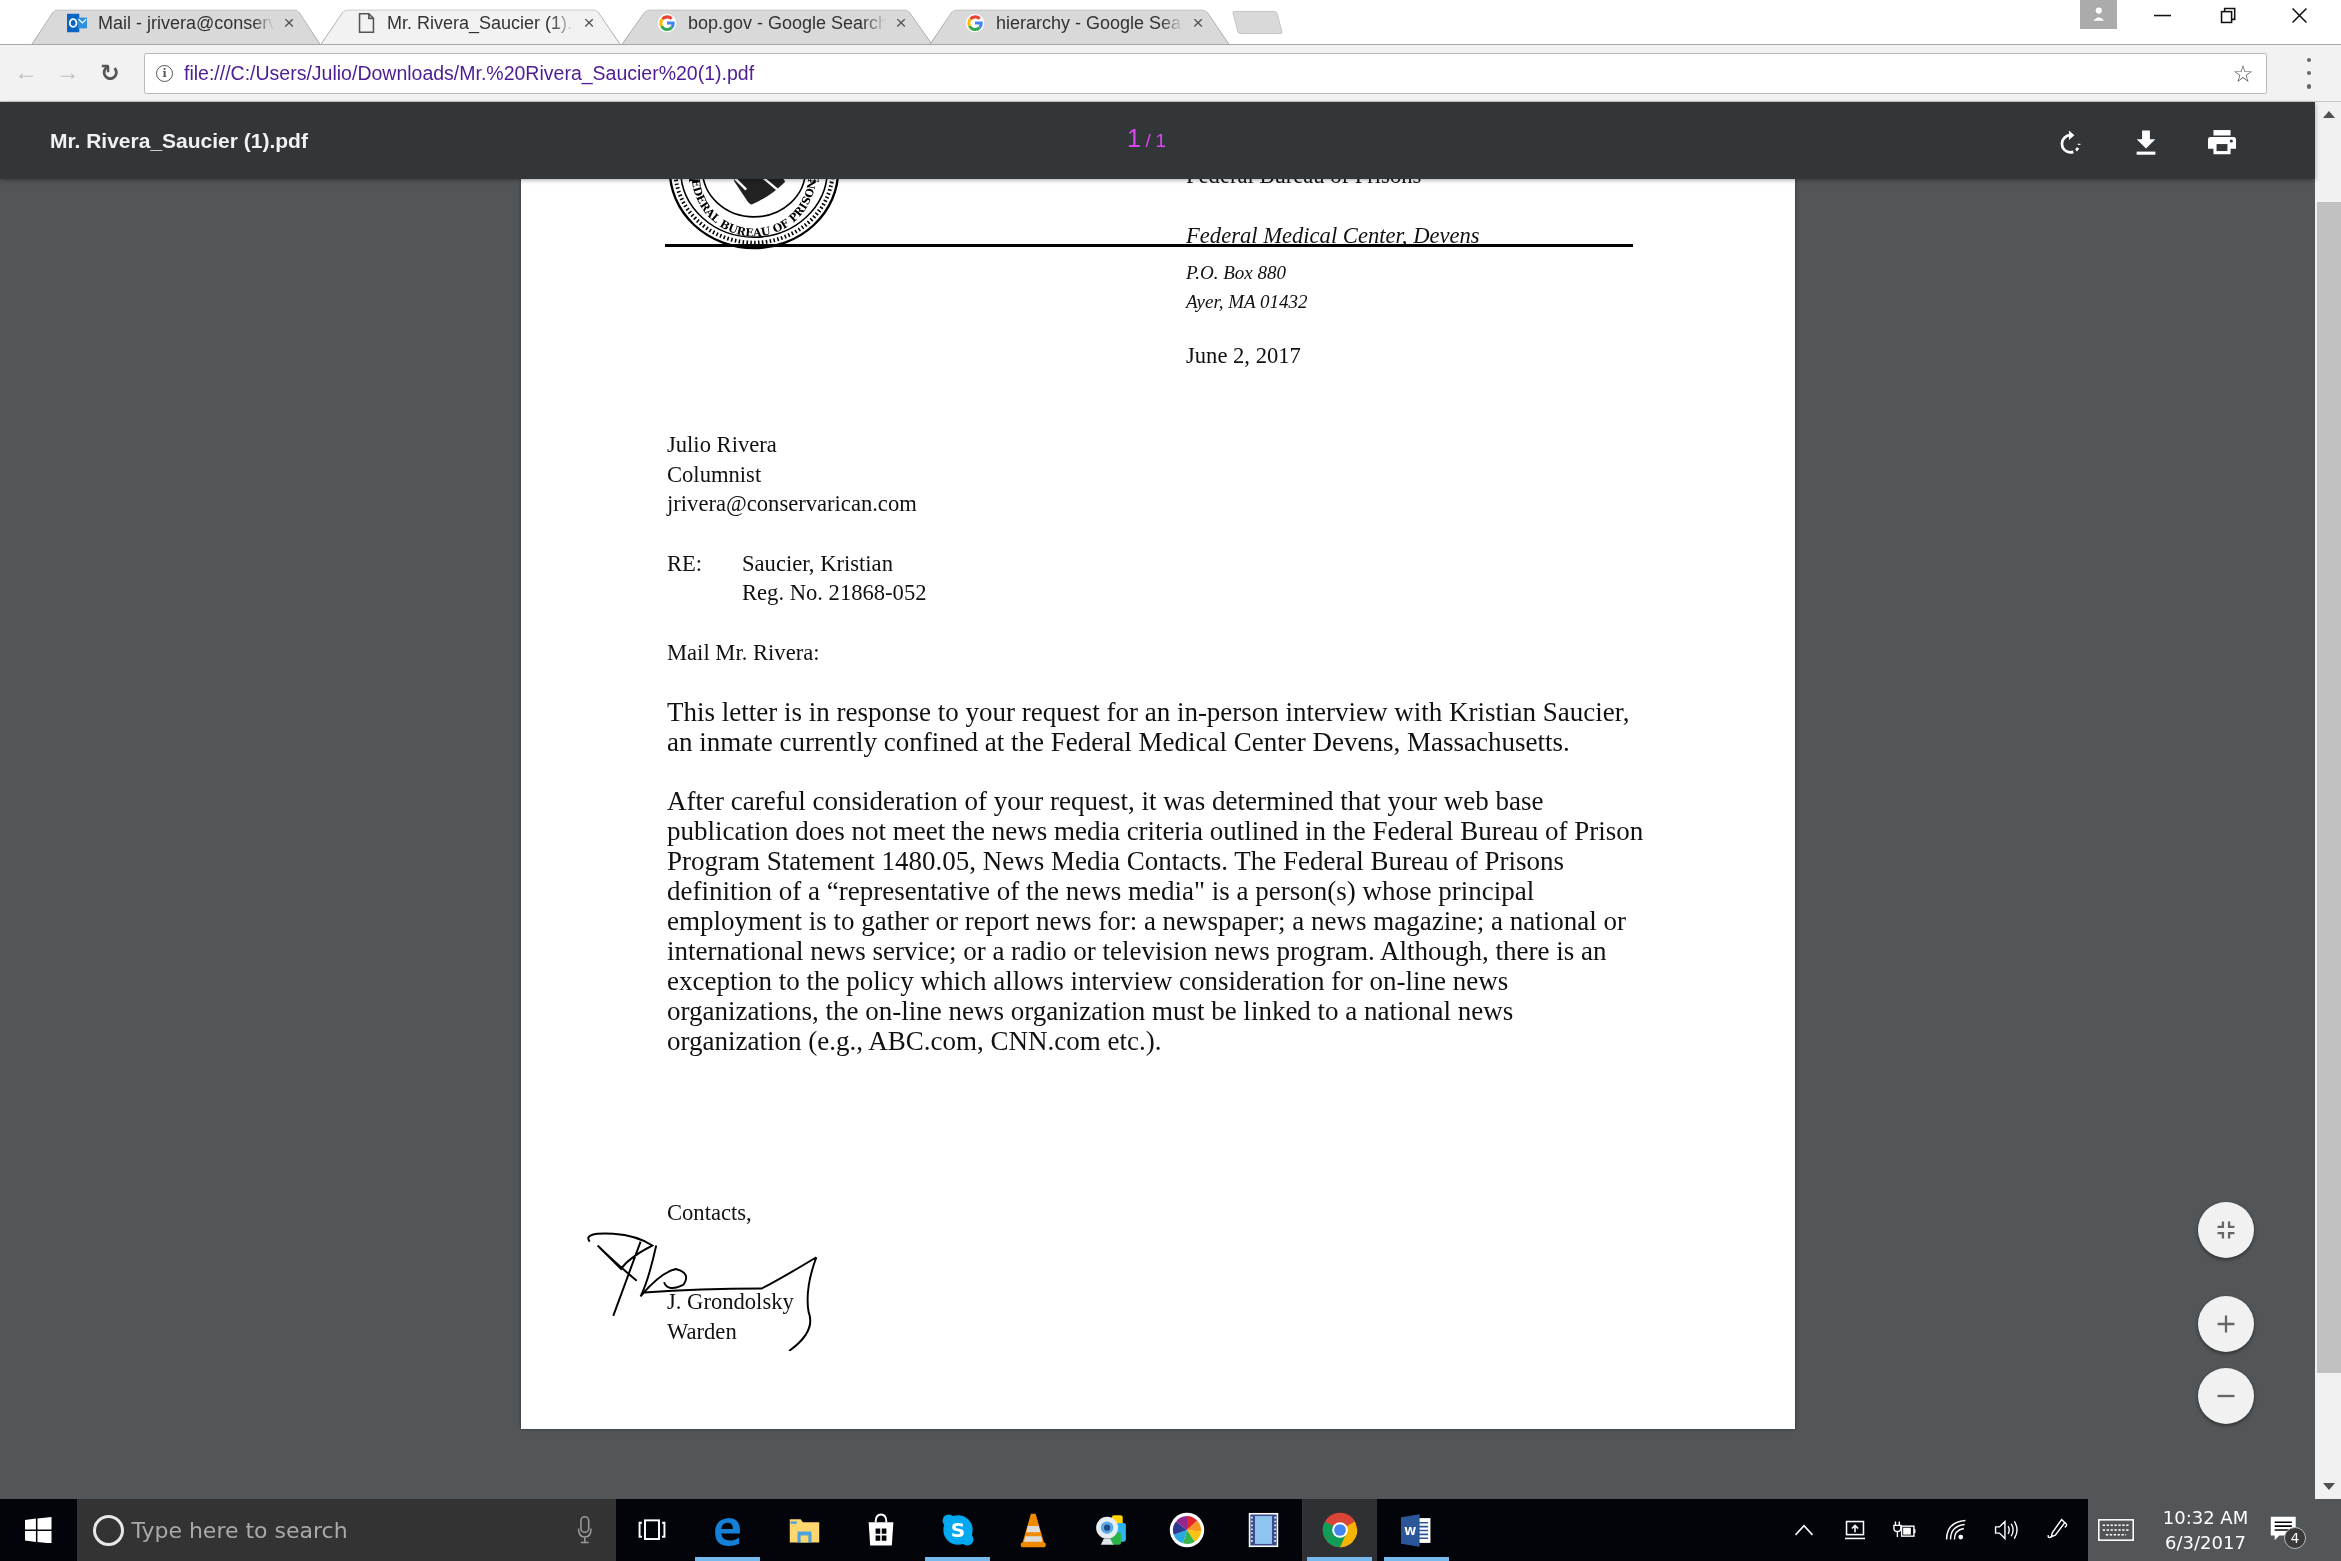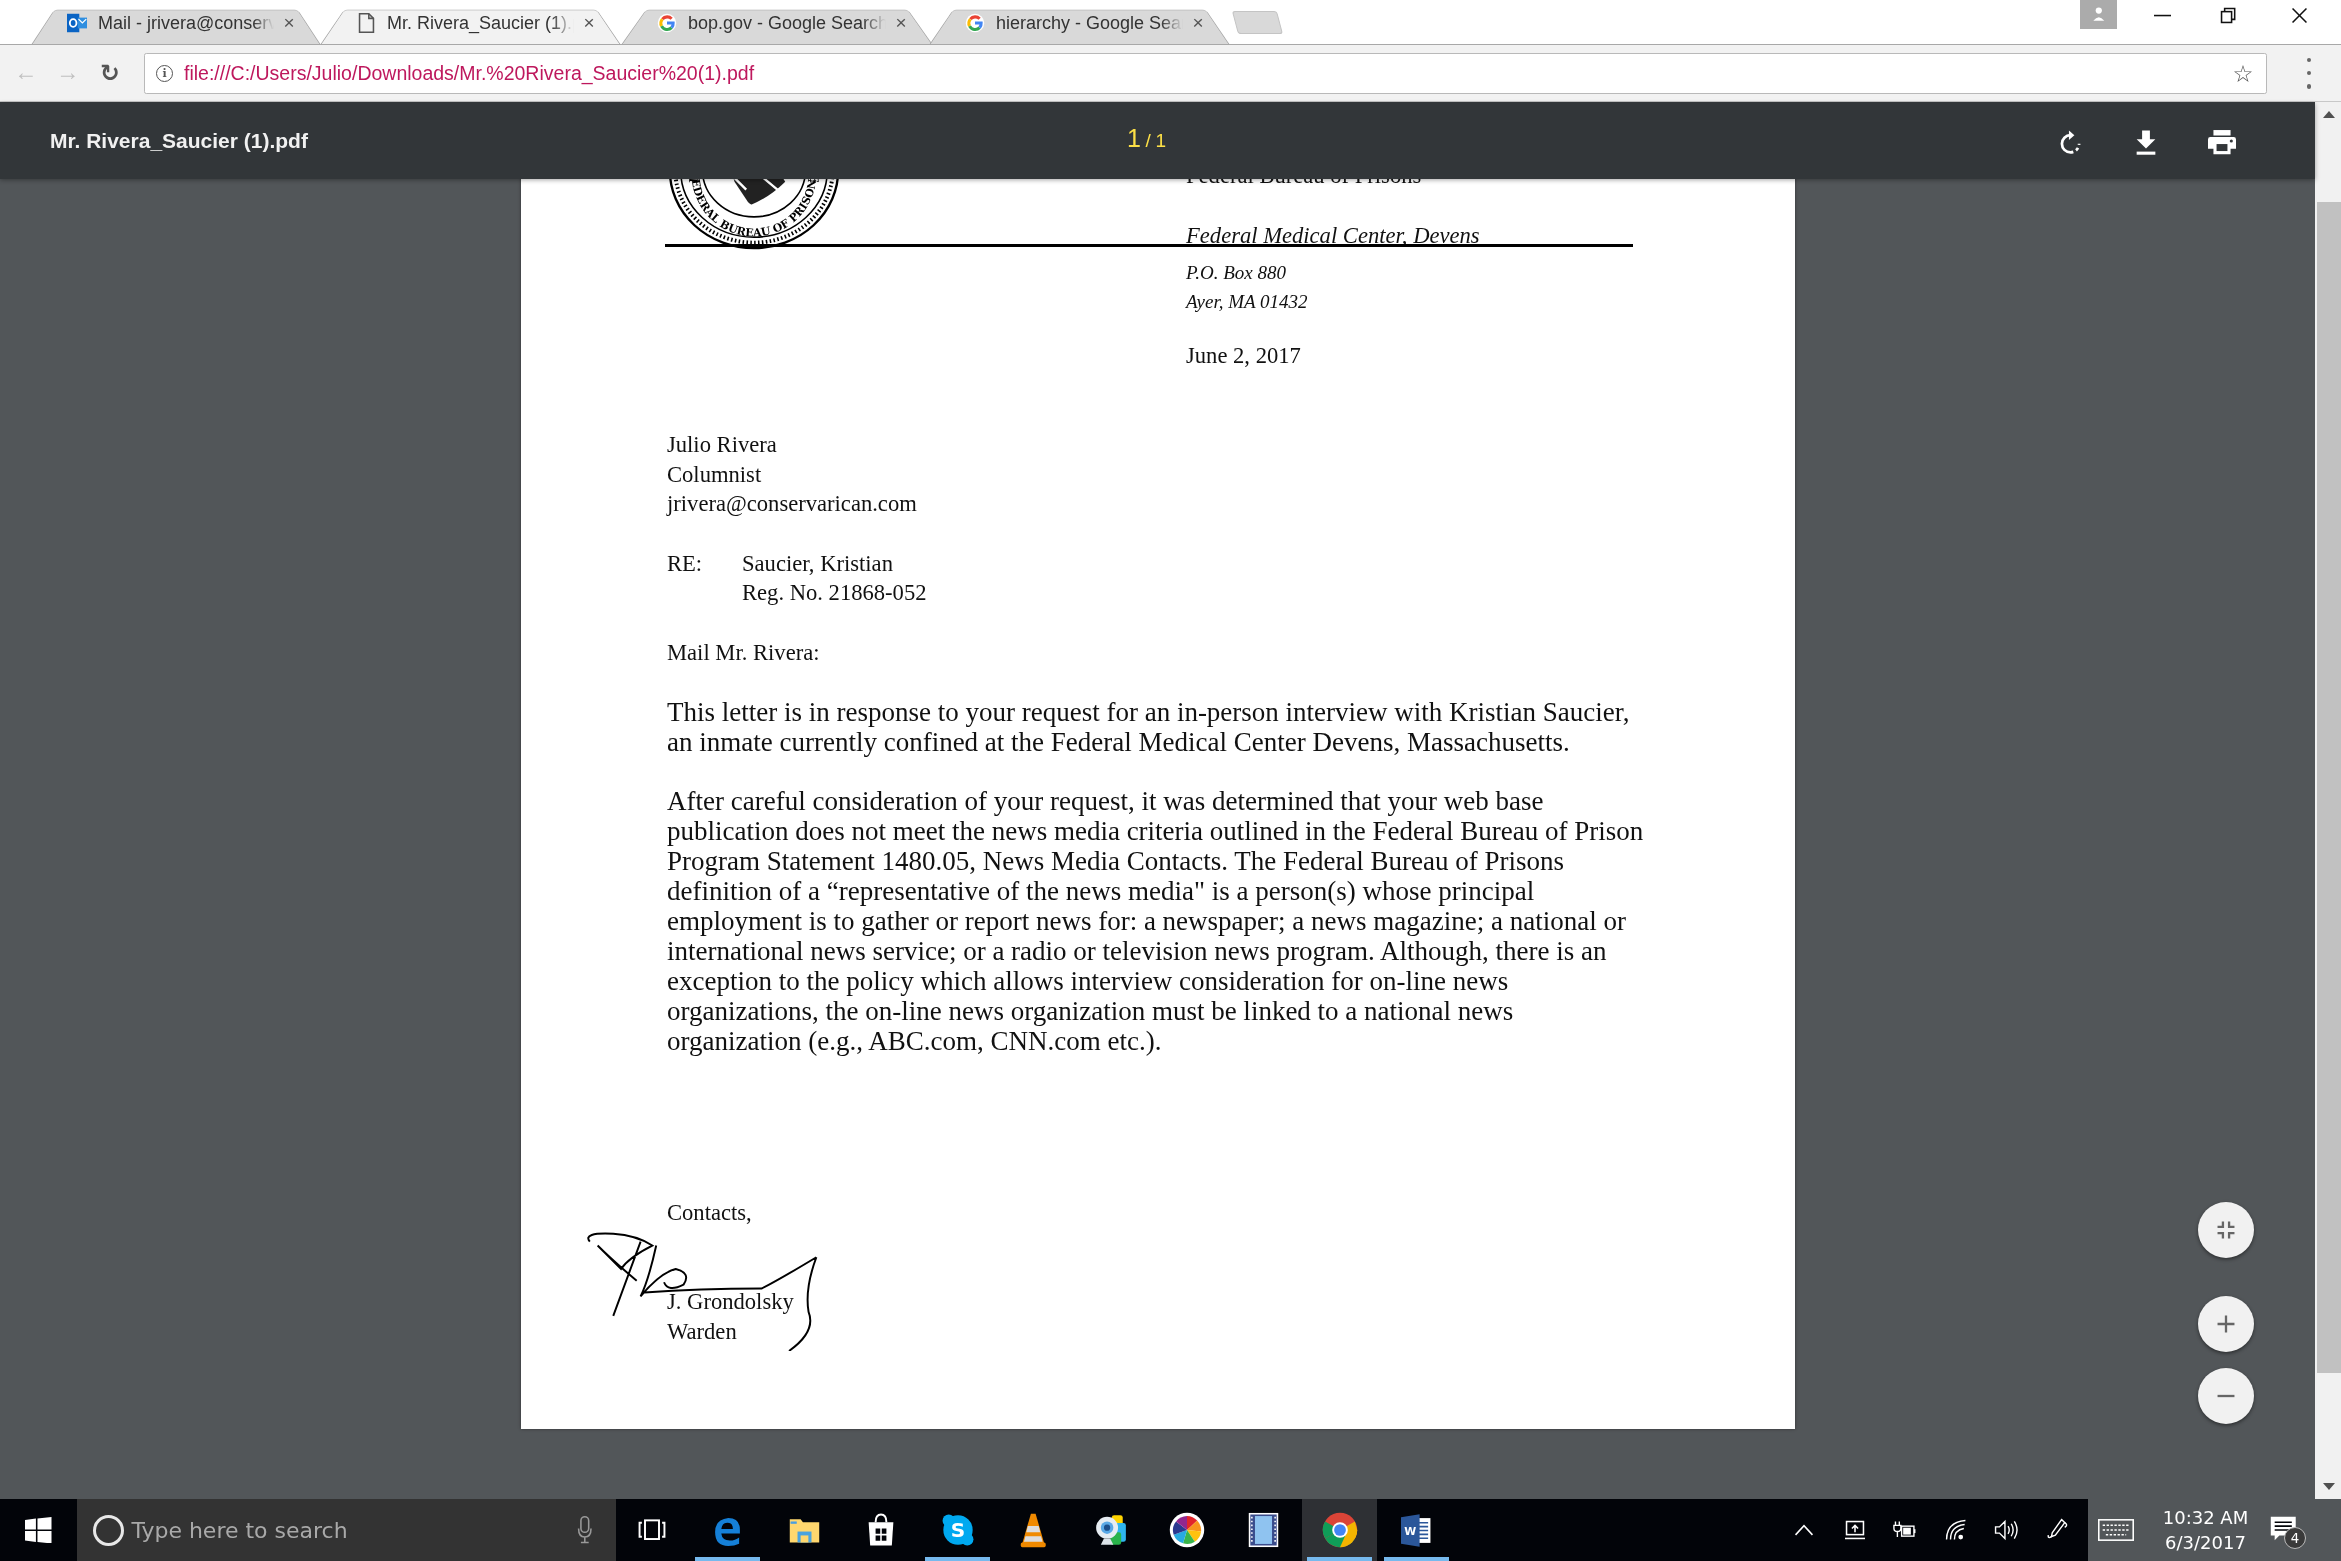--- a/index.html
+++ b/index.html
@@ -16,29 +16,29 @@
   .tab .close { margin-left: 9.4px; font-size: 19px; color: #555; flex: none; }
   .newtab { position: absolute; left: 1235px; top: 11px; width: 45px; height: 23.4px; background: #d9d9d9; border: 0.8px solid #c4c4c4; border-radius: 3.1px; transform: skewX(15deg); }
   .winctl { position: absolute; top: 0; height: 31px; display: flex; align-items: center; justify-content: center; font-size: 20px; color: #111; }
   .profile { position: absolute; left: 2080px; top: 0; width: 37px; height: 29px; background: #ababab; display: flex; align-items: center; justify-content: center; }
 
   
   .toolbar { position: absolute; left: 0; top: 44px; width: 2342px; height: 58px; background: #f2f2f2; border-top: 0.8px solid #a8a8a8; border-bottom: 0.8px solid #c8c8c8; }
   .navbtn { position: absolute; top: 14px; font-size: 23.4px; color: #c0c0c0; }
   .omnibox { position: absolute; left: 144px; top: 7.8px; width: 2123px; height: 41px; background: #fff; border: 0.8px solid #b9b9b9; border-radius: 2.3px; display: flex; align-items: center; padding-left: 11px; }
   .omnibox .info { width: 17px; height: 17px; border: 1.6px solid #555; border-radius: 50%; font-size: 11px; font-weight: bold; color: #555; display: flex; align-items: center; justify-content: center; margin-right: 11px; font-family: "DejaVu Serif", serif; }
-  .omnibox .url { font-size: 19.5px; color: #be185d; }
+  .omnibox .url { font-size: 19.5px; color: #4c1d95; }
   .omnibox .star { position: absolute; right: 12.5px; top: 6.2px; font-size: 23.4px; color: #555; }
   .menu-dots { position: absolute; left: 2305px; top: 12.5px; width: 7.8px; height: 31px; display: flex; flex-direction: column; justify-content: space-between; align-items: center; }
   .menu-dots span { width: 4.7px; height: 4.7px; border-radius: 50%; background: #666; }
 
   
   .pdfbar { position: absolute; left: 0; top: 102px; width: 2315px; height: 77px; background: #323639; box-shadow: 0 2.3px 4.7px rgba(0,0,0,0.35); z-index: 5; color: #fff; }
   .pdfbar .doc-title { position: absolute; left: 50px; top: 26.5px; font-size: 21px; font-weight: bold; color: #f1f1f1; }
-  .pdfbar .pager { position: absolute; left: 1127px; top: 22px; font-size: 25px; color: #fde047; }
+  .pdfbar .pager { position: absolute; left: 1127px; top: 22px; font-size: 25px; color: #d946ef; }
   .pdfbar .pager .sep { font-size: 19px; margin: 0 4.7px; }
   .pdfbar .pager .total { font-size: 19px; }
   .pdfbar .ic { position: absolute; top: 25px; width: 31px; height: 31px; display: flex; align-items: center; justify-content: center; }
 
   .viewer { position: absolute; left: 0; top: 102px; width: 2315px; height: 1397px; background: #525659; overflow: hidden; }
   .page { position: absolute; left: 521px; top: 70px; width: 1274px; height: 1327px; background: #fff; box-shadow: 0 0 3.1px rgba(0,0,0,0.4); font-family: "Liberation Serif", "DejaVu Serif", serif; color: #111; }
   .page .t { position: absolute; white-space: nowrap; font-size: 22.6px; line-height: 30px; }
   .page .it { font-style: italic; }
   .page .small { font-size: 19px; }
   .page .para { position: absolute; left: 146px; width: 984px; font-size: 27px; line-height: 30px; text-align: left; }

